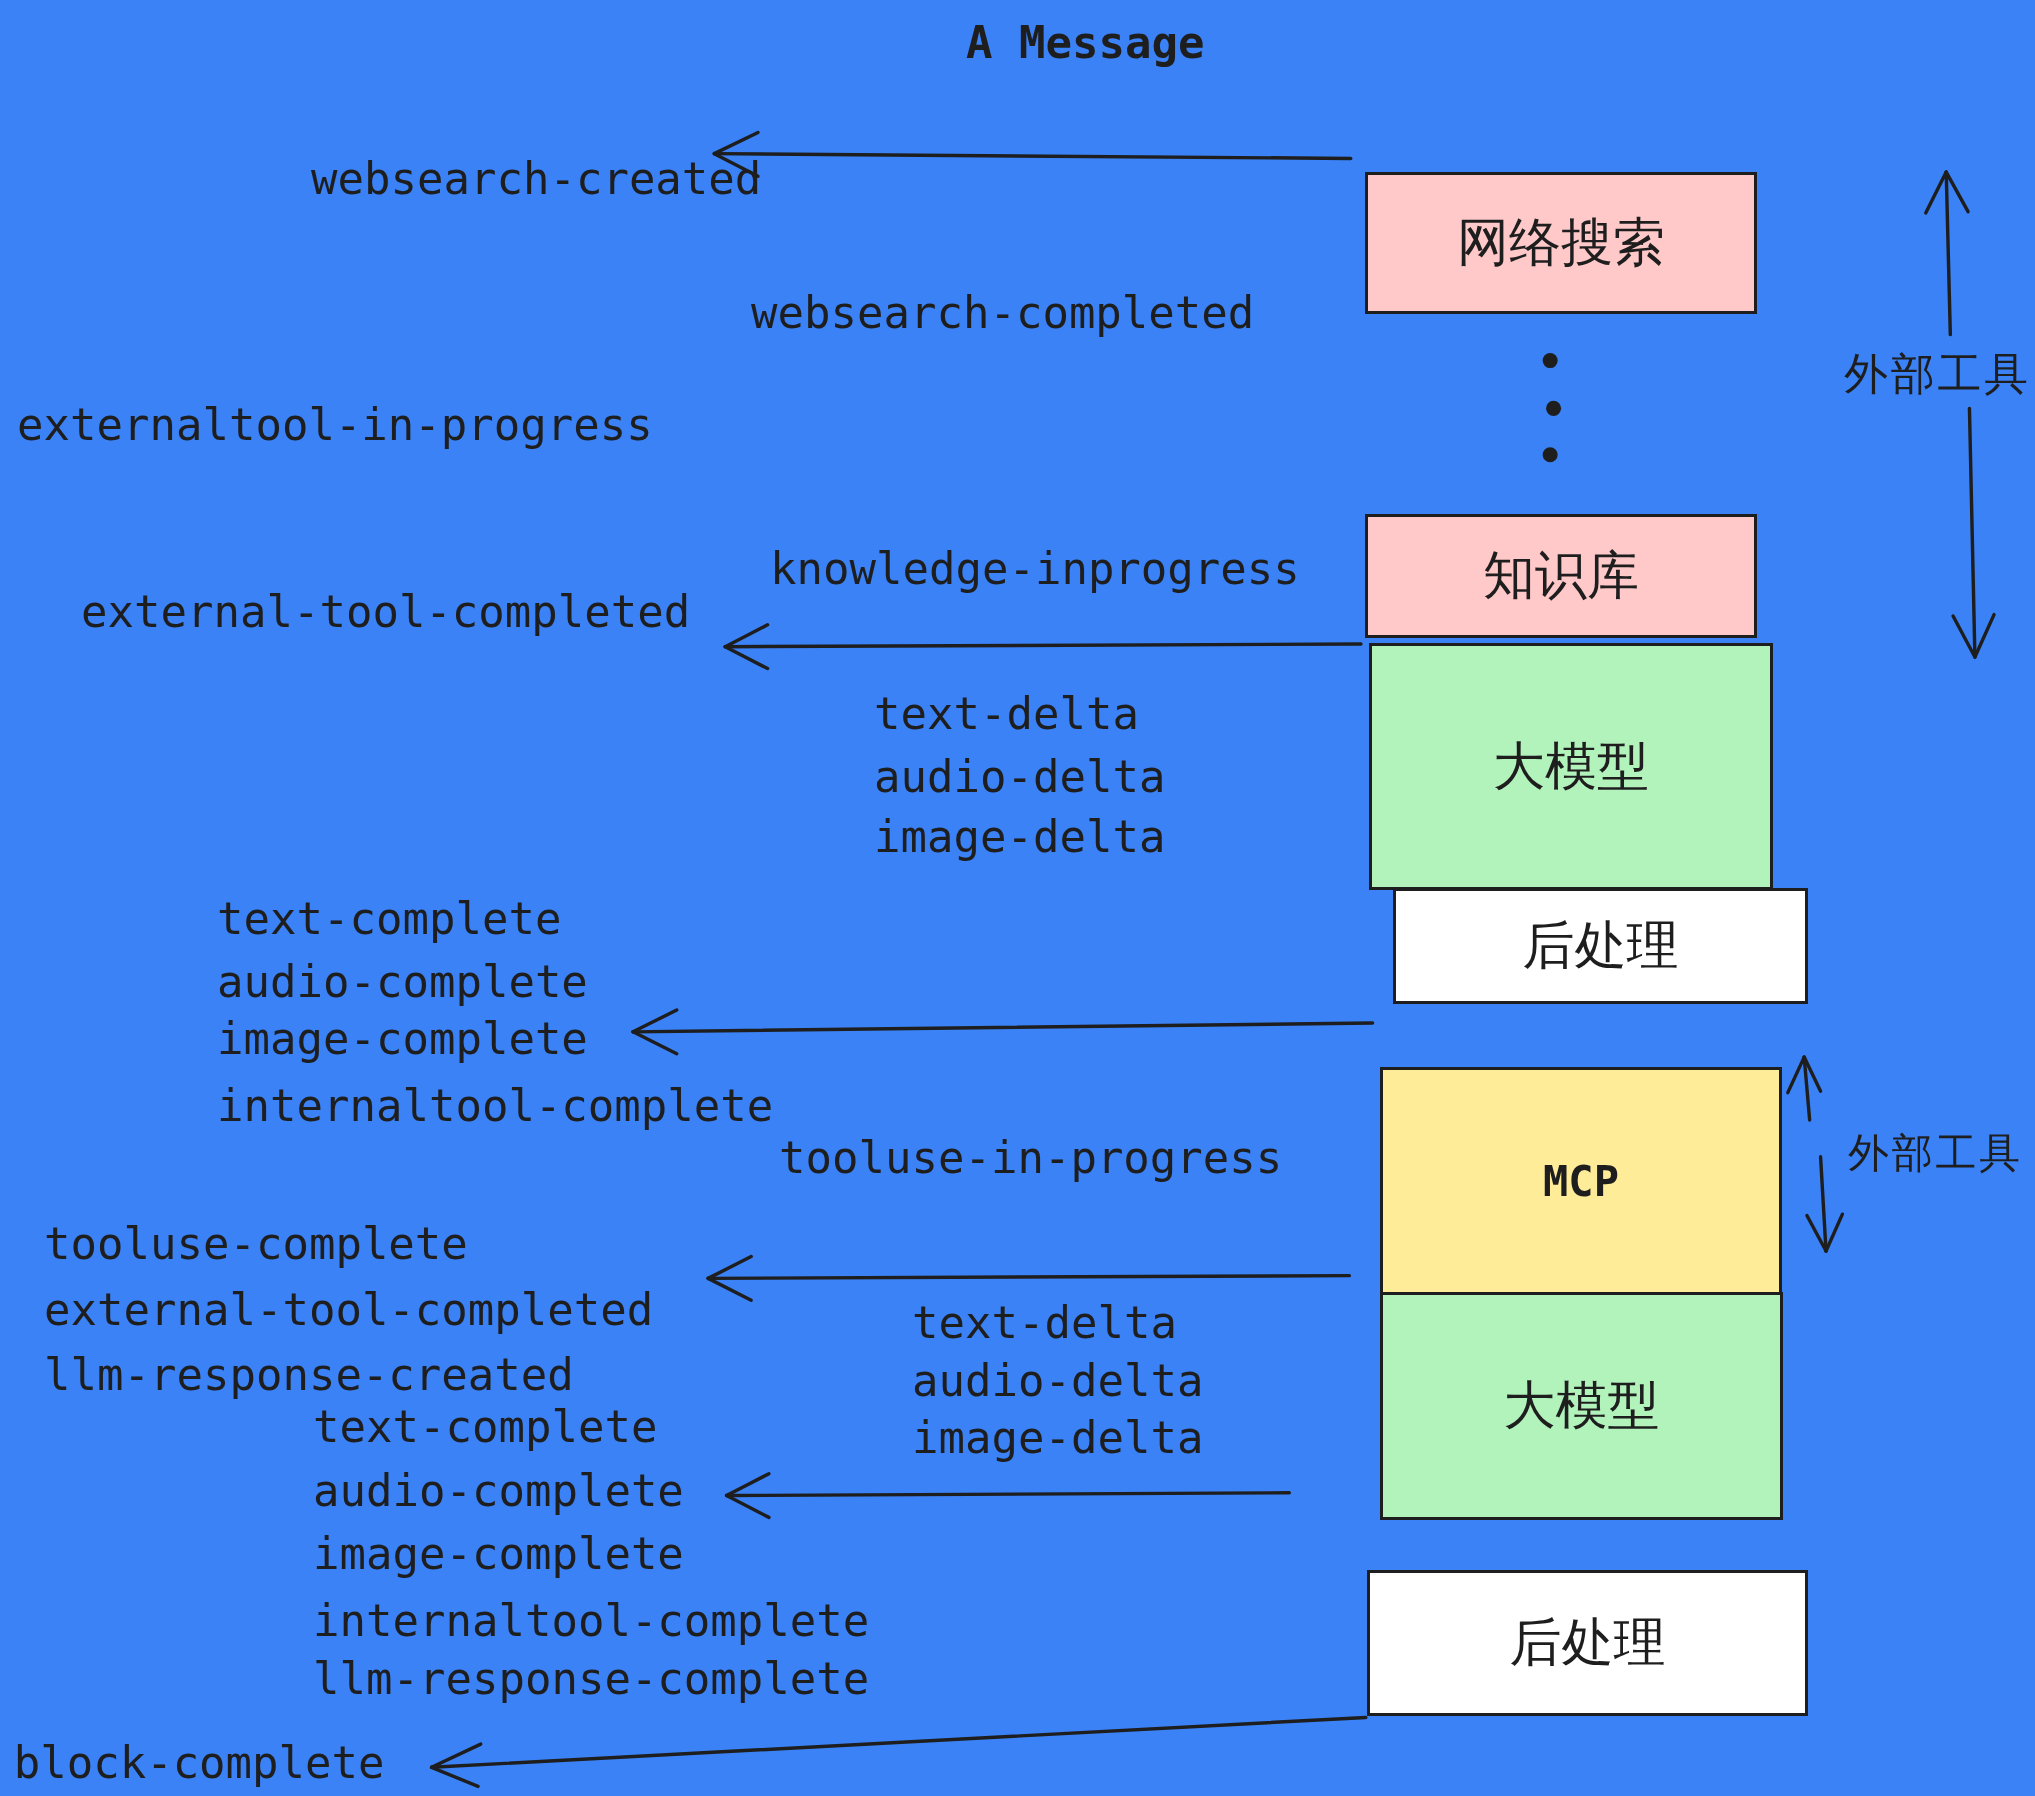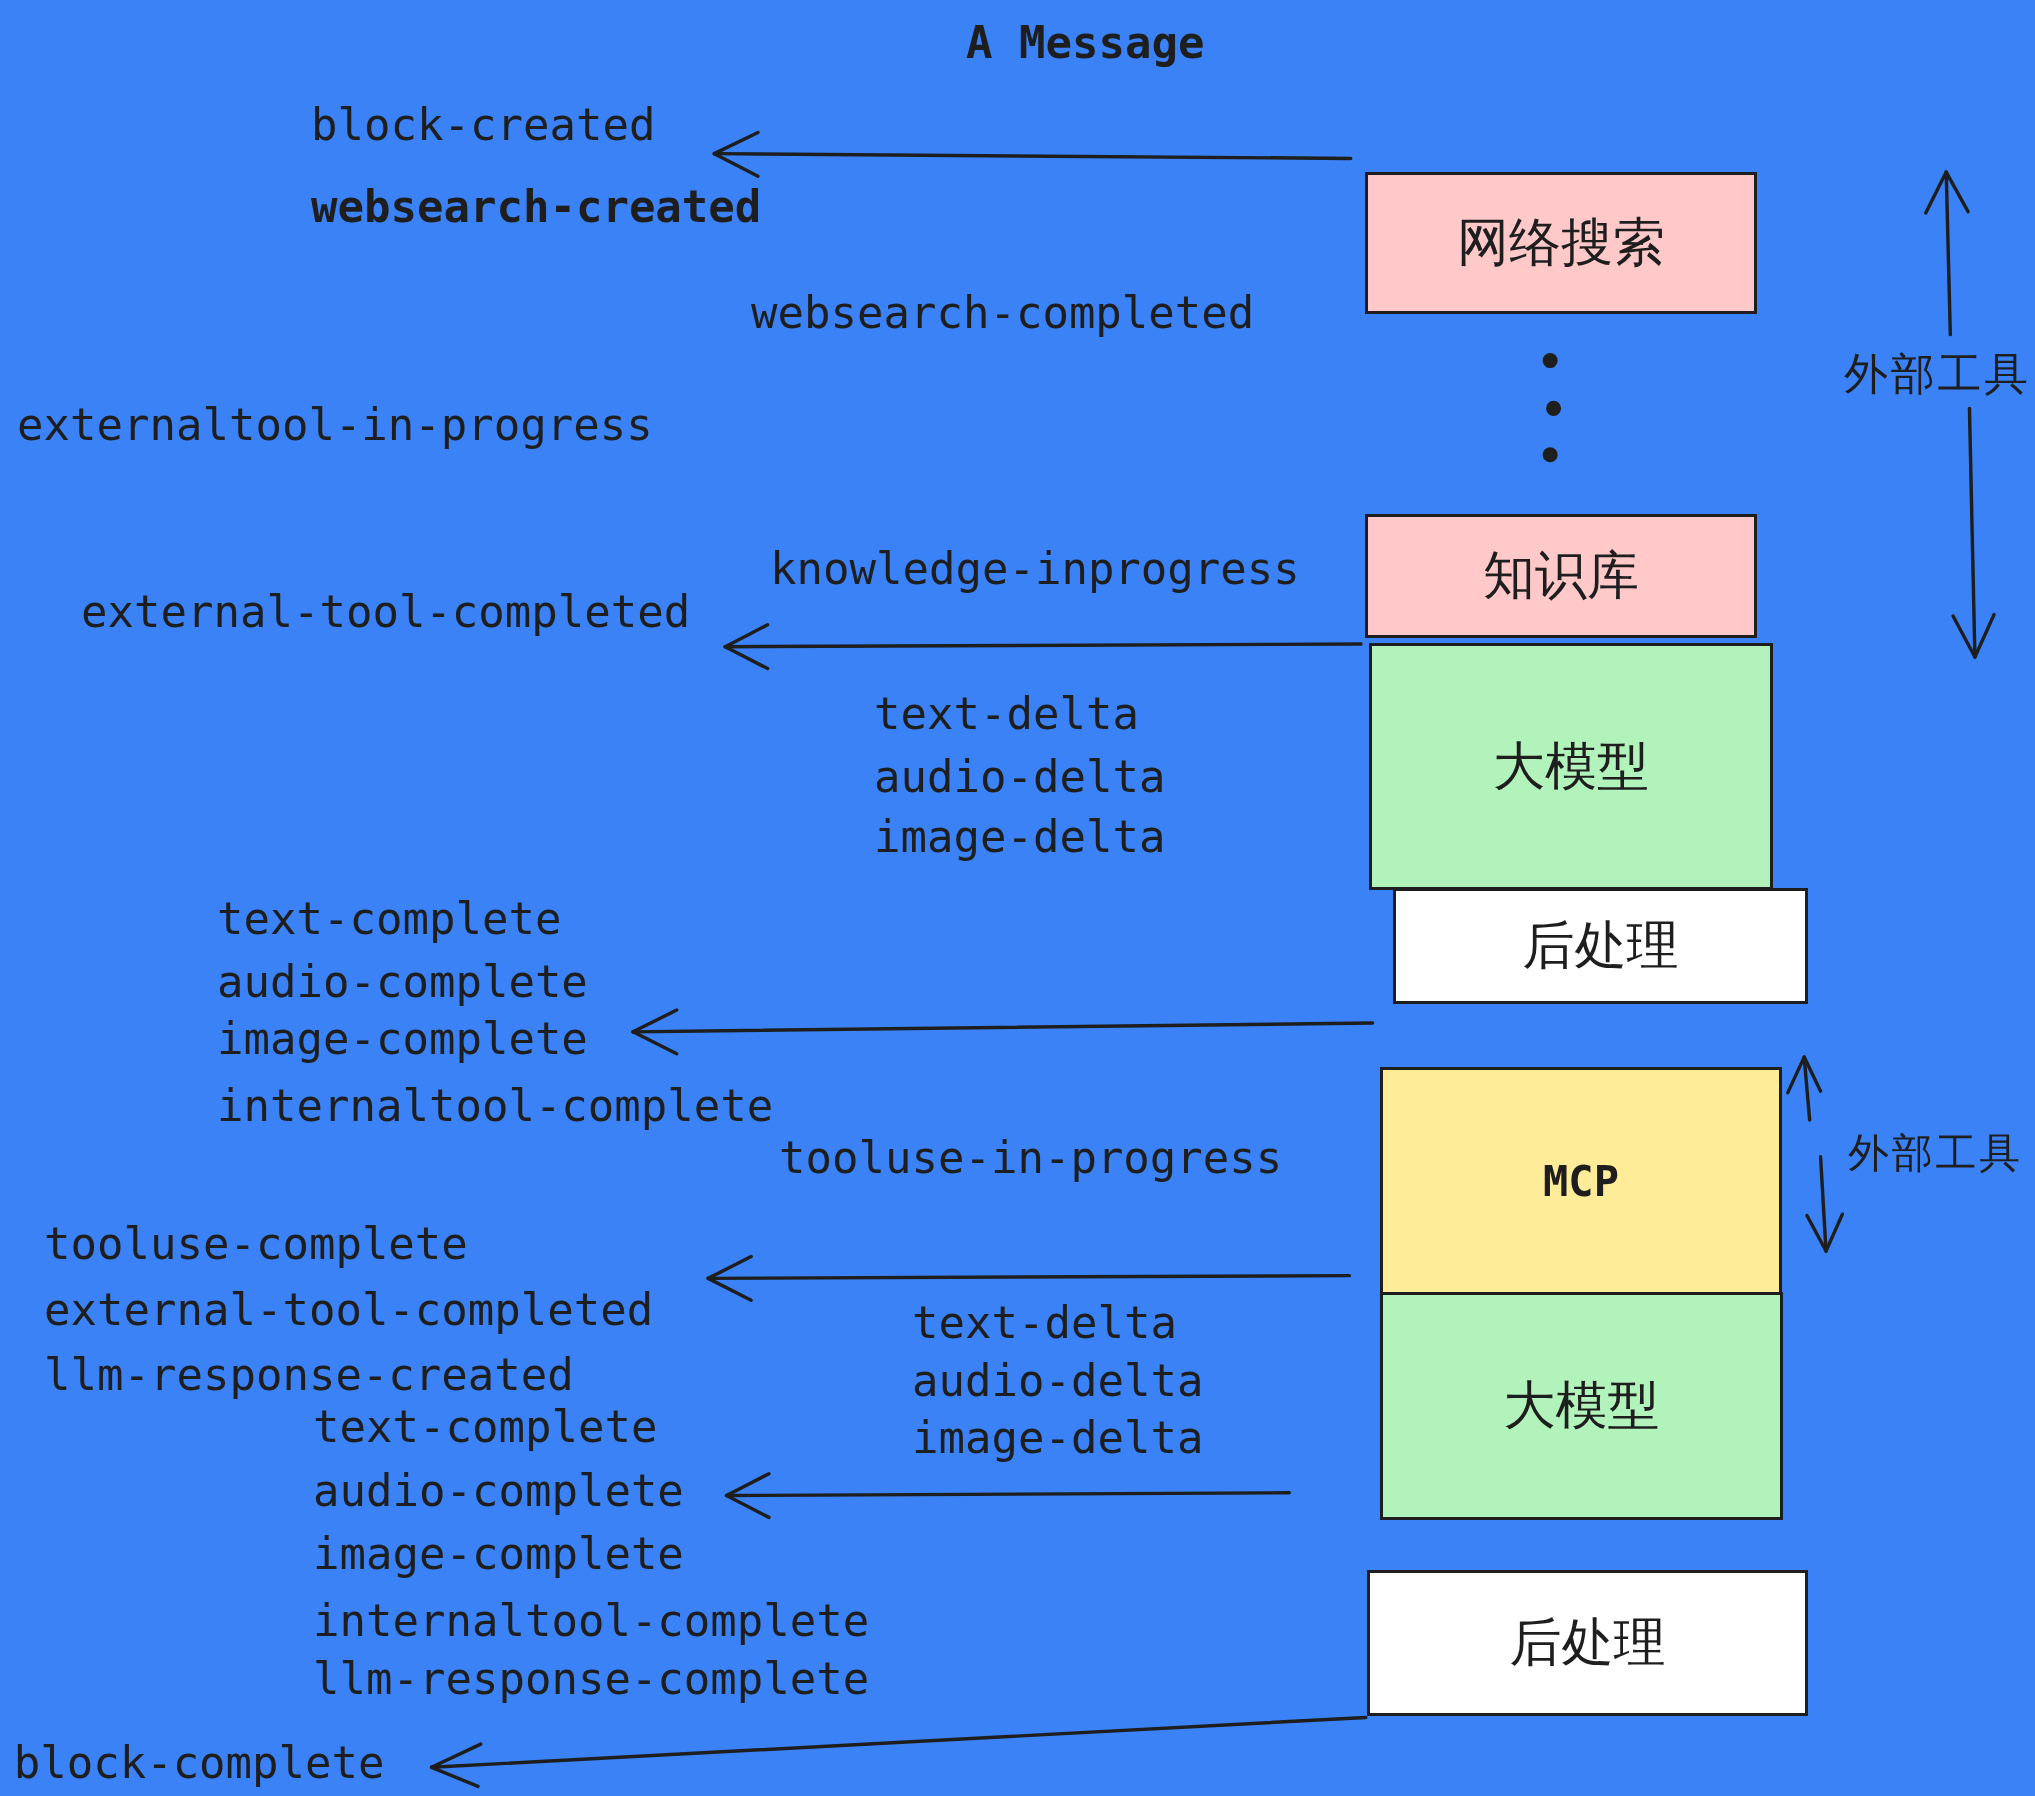--- a/index.html
+++ b/index.html
@@ -59,22 +59,21 @@
   svg#overlay path{stroke:#1e1e1e;stroke-width:5;fill:none;stroke-linecap:round;stroke-linejoin:round;}
   svg#overlay circle{fill:#1e1e1e;stroke:none;}
 </style>
 </head>
 <body>
 
 <div id="canvas">
 
   <div class="title" style="left:966px;top:17px;">A Message</div>
 
-  <div class="evt" style="left:311px;top:102px;">block-created</div>
-  <div class="evt" style="left:311px;top:184px;font-weight:bold;">websearch-created</div>
+  <div class="evt" style="left:311px;top:156px;">websearch-created</div>
   <div class="evt" style="left:751px;top:290px;">websearch-completed</div>
   <div class="evt" style="left:17px;top:402px;">externaltool-in-progress</div>
   <div class="evt" style="left:770px;top:546px;">knowledge-inprogress</div>
   <div class="evt" style="left:81px;top:589px;">external-tool-completed</div>
 
   <div class="evt" style="left:874px;top:691px;">text-delta</div>
   <div class="evt" style="left:874px;top:754px;">audio-delta</div>
   <div class="evt" style="left:874px;top:814px;">image-delta</div>
 
   <div class="evt" style="left:217px;top:896px;">text-complete</div>

